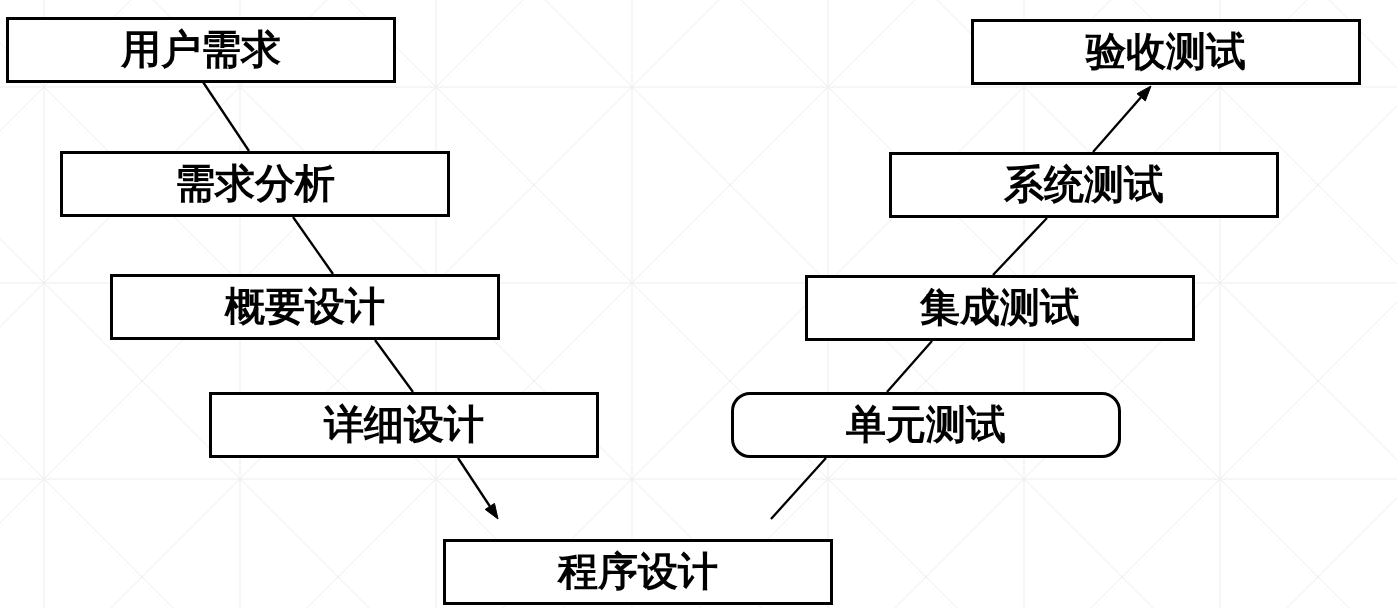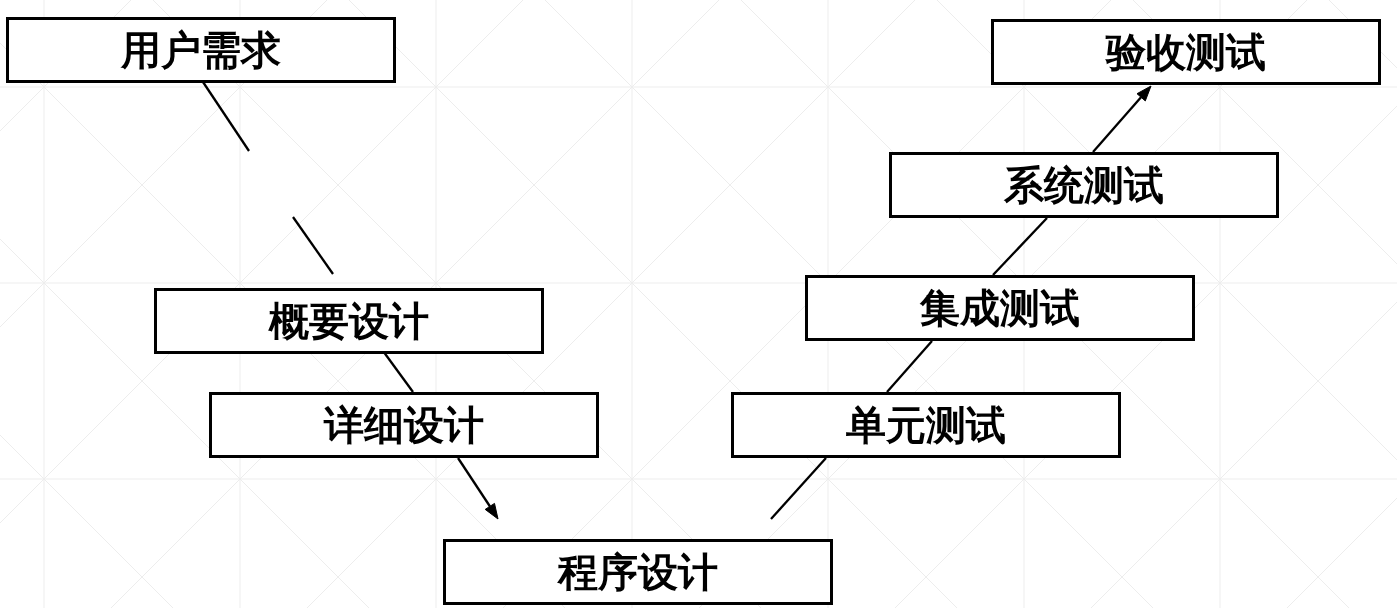--- a/index.html
+++ b/index.html
@@ -3,21 +3,21 @@
 <meta charset="utf-8">
 <title>V-Model Diagram</title>
 <style>
   html, body { margin: 0; padding: 0; background: #ffffff; }
   .canvas {
     position: relative;
     width: 1397px;
     height: 608px;
     overflow: hidden;
     background: var(--background, #ffffff);
-    font-family: Liberation Sans, sans-serif;
+    font-family: Liberation Serif, serif;
   }
   .layer {
     position: absolute;
     left: 0; top: 0;
     width: 1397px; height: 608px;
   }
   svg.grid line {
     stroke: var(--grid-line, #ededed);
     stroke-width: 1;
   }
@@ -42,27 +42,27 @@
     font-weight: bold;
     display: flex;
     align-items: center;
     justify-content: center;
     white-space: nowrap;
     line-height: 1;
   }
   
   .n0 { left: 6px;   top: 17px;  }
   .n1 { left: 60px;  top: 151px; }
-  .n2 { left: 110px; top: 288px; margin-left: 44px; }
+  .n2 { left: 110px; top: 274px; }
   .n3 { left: 162px; top: 392px; margin-left: 47px; }
   .n4 { left: 443px; top: 539px; }
-  .n5 { left: 731px; top: 392px; }
+  .n5 { left: 731px; top: 392px; border-radius: 19px; }
   .n6 { left: 805px; top: 275px; }
   .n7 { left: 889px; top: 152px; }
-  .n8 { left: 971px; top: 19px; margin-left: 20px;  }
+  .n8 { left: 971px; top: 19px;  }
 </style>
 </head>
 <body>
 
 <div class="canvas">
 
   <svg class="layer grid" id="grid-svg" viewBox="0 0 1397 608">
       <line x1="44" y1="0" x2="44" y2="608"></line>
       <line x1="240" y1="0" x2="240" y2="608"></line>
       <line x1="436" y1="0" x2="436" y2="608"></line>
@@ -118,20 +118,21 @@
     <g>
       <line x1="993" y1="275" x2="1047" y2="218"></line>
     </g>
     <g>
       <line x1="1093" y1="152" x2="1141" y2="97.3"></line>
       <polygon points="1151,86 1145.3,100.9 1137,93.7"></polygon>
     </g>
   </svg>
 
   <div class="node n0">用户需求</div>
+  <div class="node n1">需求分析</div>
   <div class="node n2">概要设计</div>
   <div class="node n3">详细设计</div>
   <div class="node n4">程序设计</div>
   <div class="node n5">单元测试</div>
   <div class="node n7">系统测试</div>
   <div class="node n6">集成测试</div>
   <div class="node n8">验收测试</div>
 
 </div>
 

